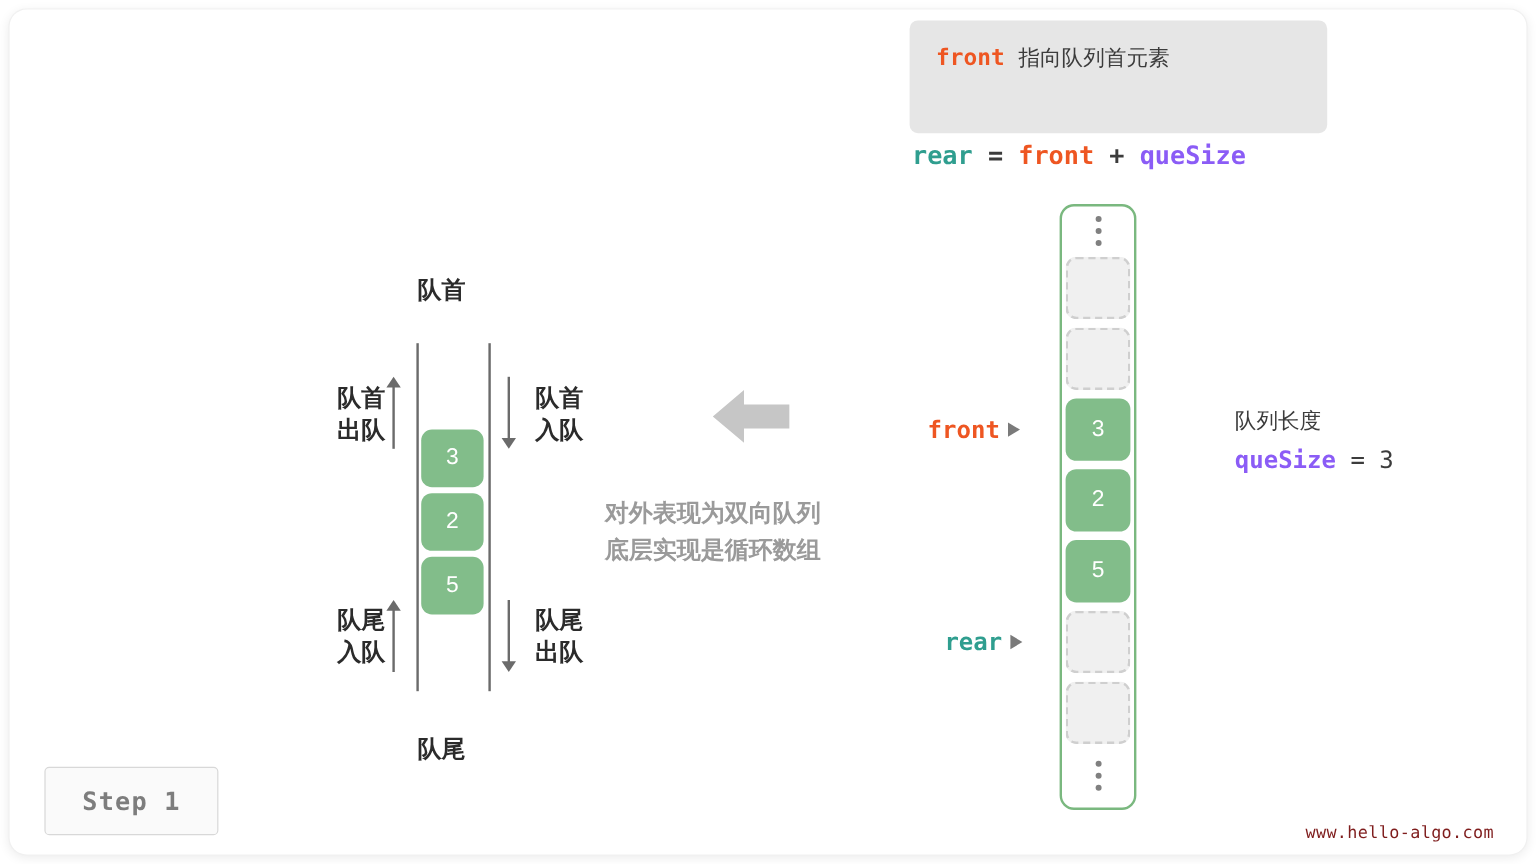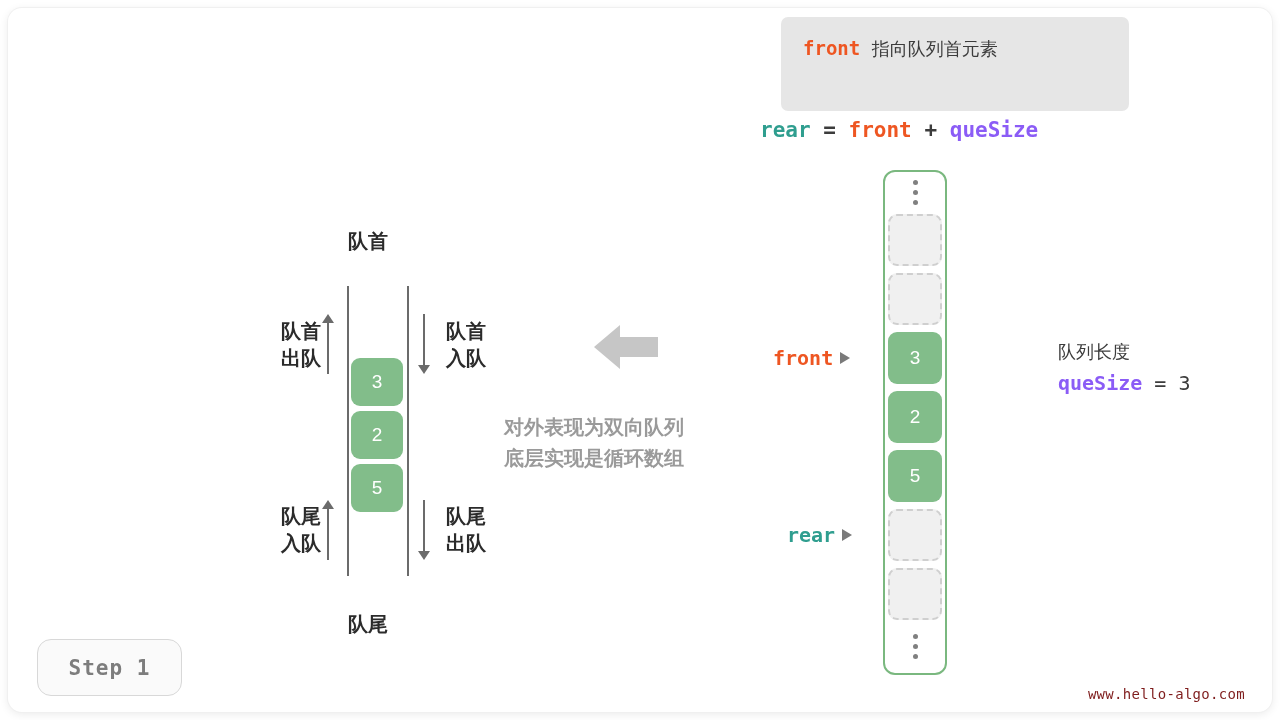--- a/index.html
+++ b/index.html
@@ -29,21 +29,21 @@
     width: 1264px;
     height: 704px;
     border-radius: 14px;
     background: #ffffff;
     box-shadow: 0 0 0 1px #f0f0f0, 0 2px 10px rgba(0,0,0,0.09);
   }
 
   
   .info-box {
     position: absolute;
-    left: 781px;
+    left: 758px;
     top: 17px;
     width: 348px;
     height: 94px;
     background: #e6e6e6;
     border-radius: 7px;
     box-sizing: border-box;
     padding: 14px 22px 12px 22px;
   }
   .info-line {
     font-family: "DejaVu Sans Mono", "Liberation Mono", monospace;
@@ -143,21 +143,21 @@
   .ptr .tri {
     width: 0; height: 0;
     border-top: 6px solid transparent;
     border-bottom: 6px solid transparent;
     border-left: 10px solid #7a7a7a;
   }
 
   
   .qlen {
     position: absolute;
-    left: 1058px;
+    left: 1029px;
     top: 337px;
     white-space: nowrap;
   }
   .qlen .t1 {
     font-family: "DejaVu Sans", "Liberation Sans", sans-serif;
     font-size: 18px;
     color: #3c3c3c;
     line-height: 30px;
   }
   .qlen .t2 {
@@ -251,21 +251,21 @@
   }
 
   
   .step-badge {
     position: absolute;
     left: 37px;
     top: 639px;
     width: 143px;
     height: 55px;
     border: 1px solid #d8d8d8;
-    border-radius: 14px;
+    border-radius: 4px;
     background: #fafafa;
     display: flex;
     align-items: center;
     justify-content: center;
     font-family: "DejaVu Sans Mono", "Liberation Mono", monospace;
     font-size: 21px;
     font-weight: bold;
     color: #7d7d7d;
     letter-spacing: 1px;
   }

